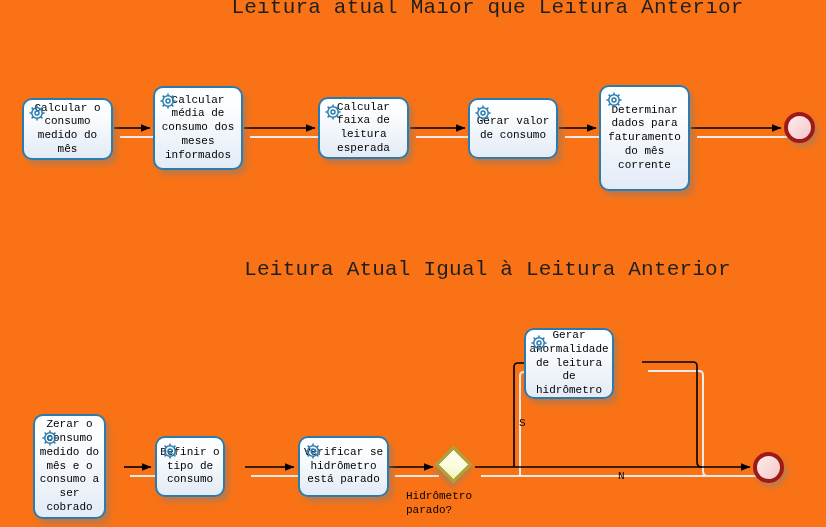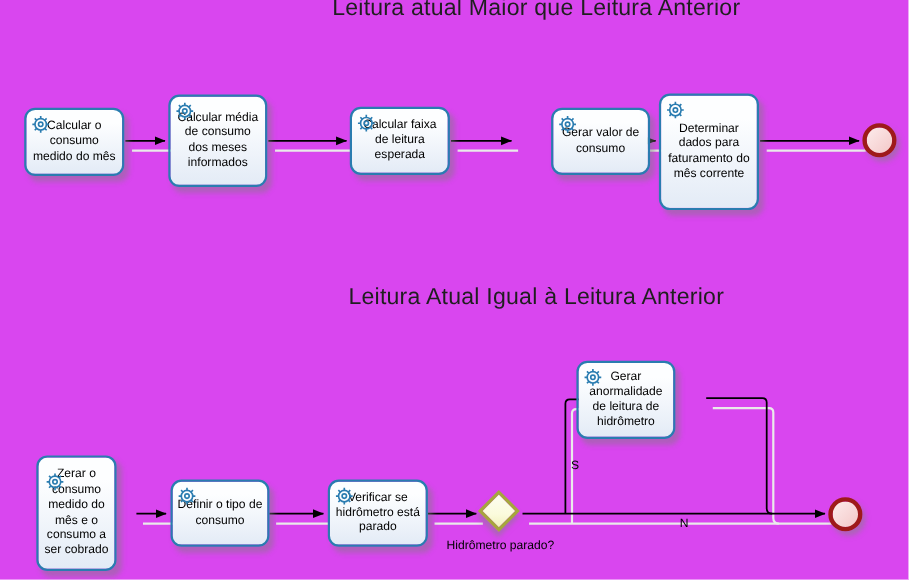--- a/index.html
+++ b/index.html
@@ -9,22 +9,22 @@
     --gear:#2a7cb0;
     --gateway-border:#a6a63c;
     --gateway-fill:#fbfbdc;
     --end-border:#9e1a1a;
     --end-fill:#f5cfcf;
     --connector:#000000;
     --title-color:#1f1f1f;
   }
   html,body{margin:0;padding:0;background:#ffffff;}
   #canvas{
-    position:relative;width:826px;height:527px;overflow:hidden;background:#d946ef;
-    font-family:Liberation Sans, sans-serif;
+    position:relative;width:826px;height:527px;overflow:hidden;background:#f97316;
+    font-family:Liberation Mono, monospace;
   }
   .flow-title{
     position:absolute;left:125px;width:725px;text-align:center;
     font-size:21px;color:var(--title-color);letter-spacing:.2px;white-space:nowrap;
   }
   .task{
     position:absolute;box-sizing:border-box;
     border:2px solid var(--task-border);border-radius:10px;
     background:linear-gradient(to bottom,var(--task-fill-top) 20%,var(--task-fill-bottom) 100%);
     box-shadow:4px 5px 5px rgba(125,125,125,.45);
@@ -132,21 +132,21 @@
           <g fill="none" stroke="var(--gear)" stroke-width="1.5">
         <circle cx="10" cy="10" r="5.2"></circle>
             <circle cx="10" cy="10" r="2"></circle>
         <path d="M15.2,10 H17.6 M13.7,13.7 L15.4,15.4 M10,15.2 V17.6 M6.3,13.7 L4.6,15.4 M4.8,10 H2.4 M6.3,6.3 L4.6,4.6 M10,4.8 V2.4 M13.7,6.3 L15.4,4.6"></path>
       </g>
         </svg>
     </span>
     <span>Calcular faixa de leitura esperada</span>
   </div>
 
-  <div class="task" style="left:468px;top:98px;width:90px;height:61px;margin-left:33px;">
+  <div class="task" style="left:468px;top:98px;width:90px;height:61px;">
     <span class="gear">
       <svg viewBox="0 0 20 20" width="20" height="20">
           <g fill="none" stroke="var(--gear)" stroke-width="1.5">
         <circle cx="10" cy="10" r="5.2"></circle>
             <circle cx="10" cy="10" r="2"></circle>
         <path d="M15.2,10 H17.6 M13.7,13.7 L15.4,15.4 M10,15.2 V17.6 M6.3,13.7 L4.6,15.4 M4.8,10 H2.4 M6.3,6.3 L4.6,4.6 M10,4.8 V2.4 M13.7,6.3 L15.4,4.6"></path>
       </g>
         </svg>
     </span>
     <span>Gerar valor de consumo</span>
@@ -173,21 +173,21 @@
           <g fill="none" stroke="var(--gear)" stroke-width="1.5">
         <circle cx="10" cy="10" r="5.2"></circle>
             <circle cx="10" cy="10" r="2"></circle>
         <path d="M15.2,10 H17.6 M13.7,13.7 L15.4,15.4 M10,15.2 V17.6 M6.3,13.7 L4.6,15.4 M4.8,10 H2.4 M6.3,6.3 L4.6,4.6 M10,4.8 V2.4 M13.7,6.3 L15.4,4.6"></path>
       </g>
         </svg>
     </span>
     <span>Zerar o consumo medido do mês e o consumo a ser cobrado</span>
   </div>
 
-  <div class="task" style="left:155px;top:436px;width:90px;height:61px;">
+  <div class="task" style="left:155px;top:436px;width:70px;height:61px;">
     <span class="gear">
       <svg viewBox="0 0 20 20" width="20" height="20">
           <g fill="none" stroke="var(--gear)" stroke-width="1.5">
         <circle cx="10" cy="10" r="5.2"></circle>
             <circle cx="10" cy="10" r="2"></circle>
         <path d="M15.2,10 H17.6 M13.7,13.7 L15.4,15.4 M10,15.2 V17.6 M6.3,13.7 L4.6,15.4 M4.8,10 H2.4 M6.3,6.3 L4.6,4.6 M10,4.8 V2.4 M13.7,6.3 L15.4,4.6"></path>
       </g>
         </svg>
     </span>
     <span>Definir o tipo de consumo</span>

